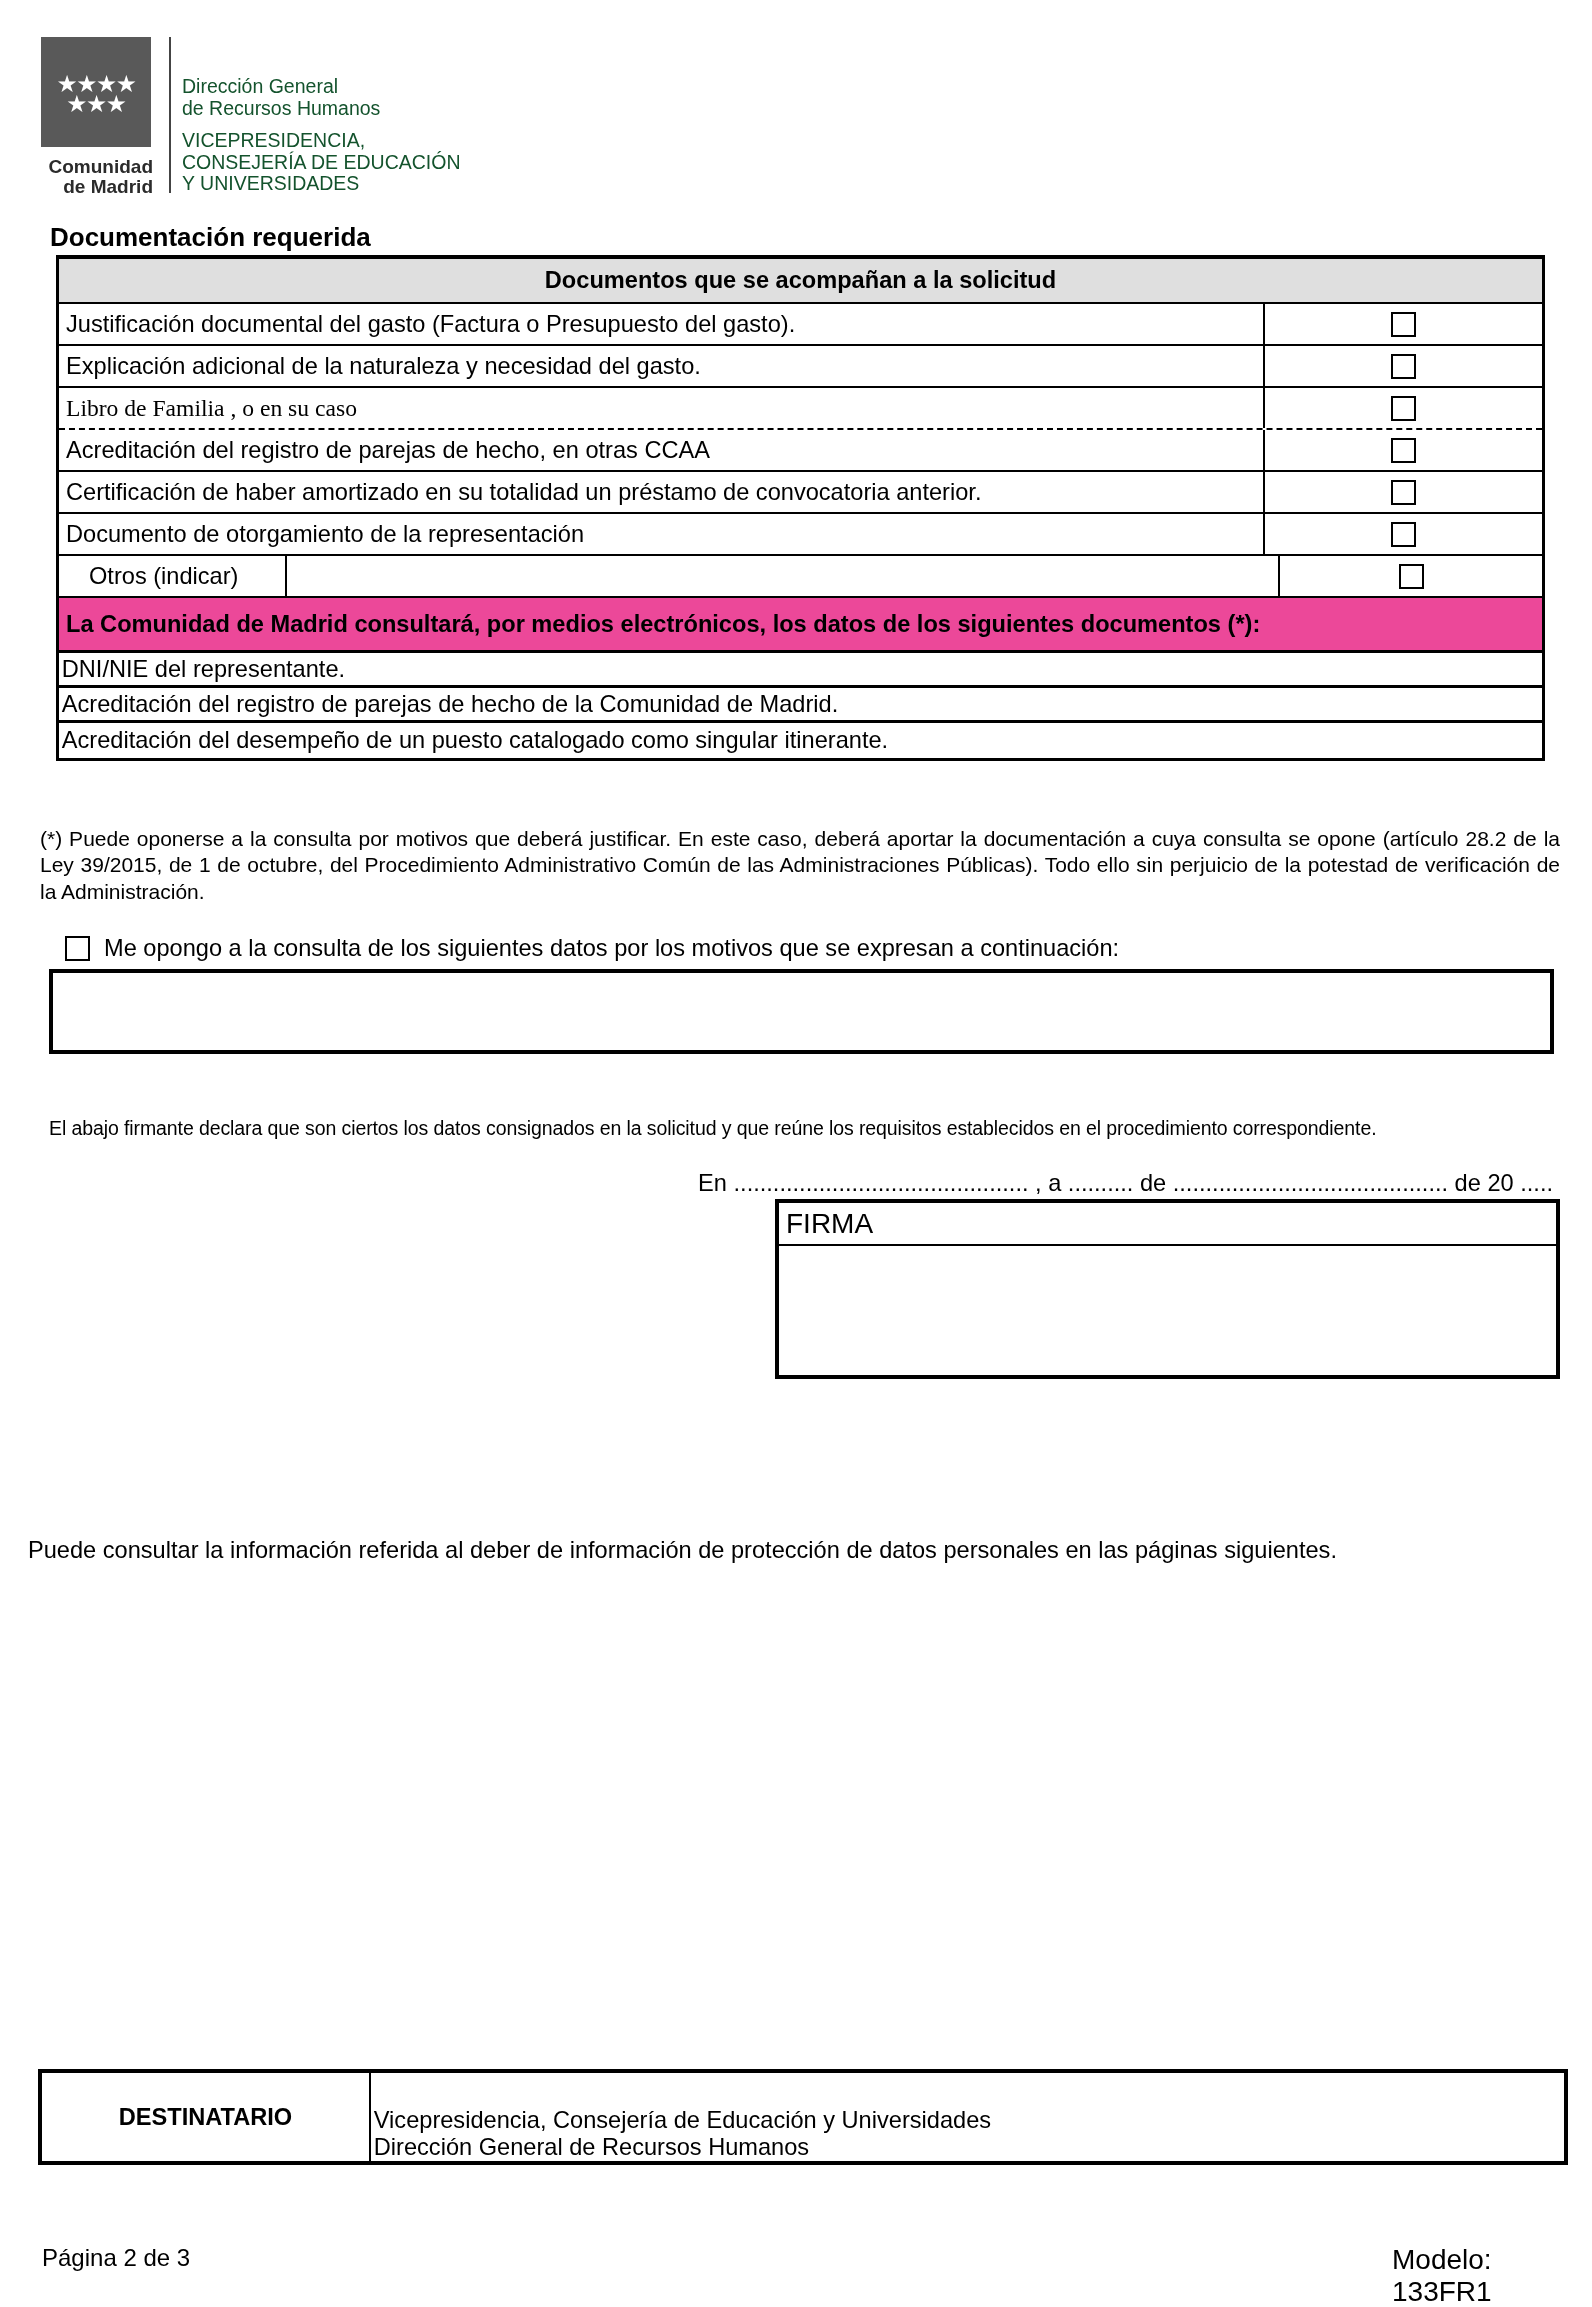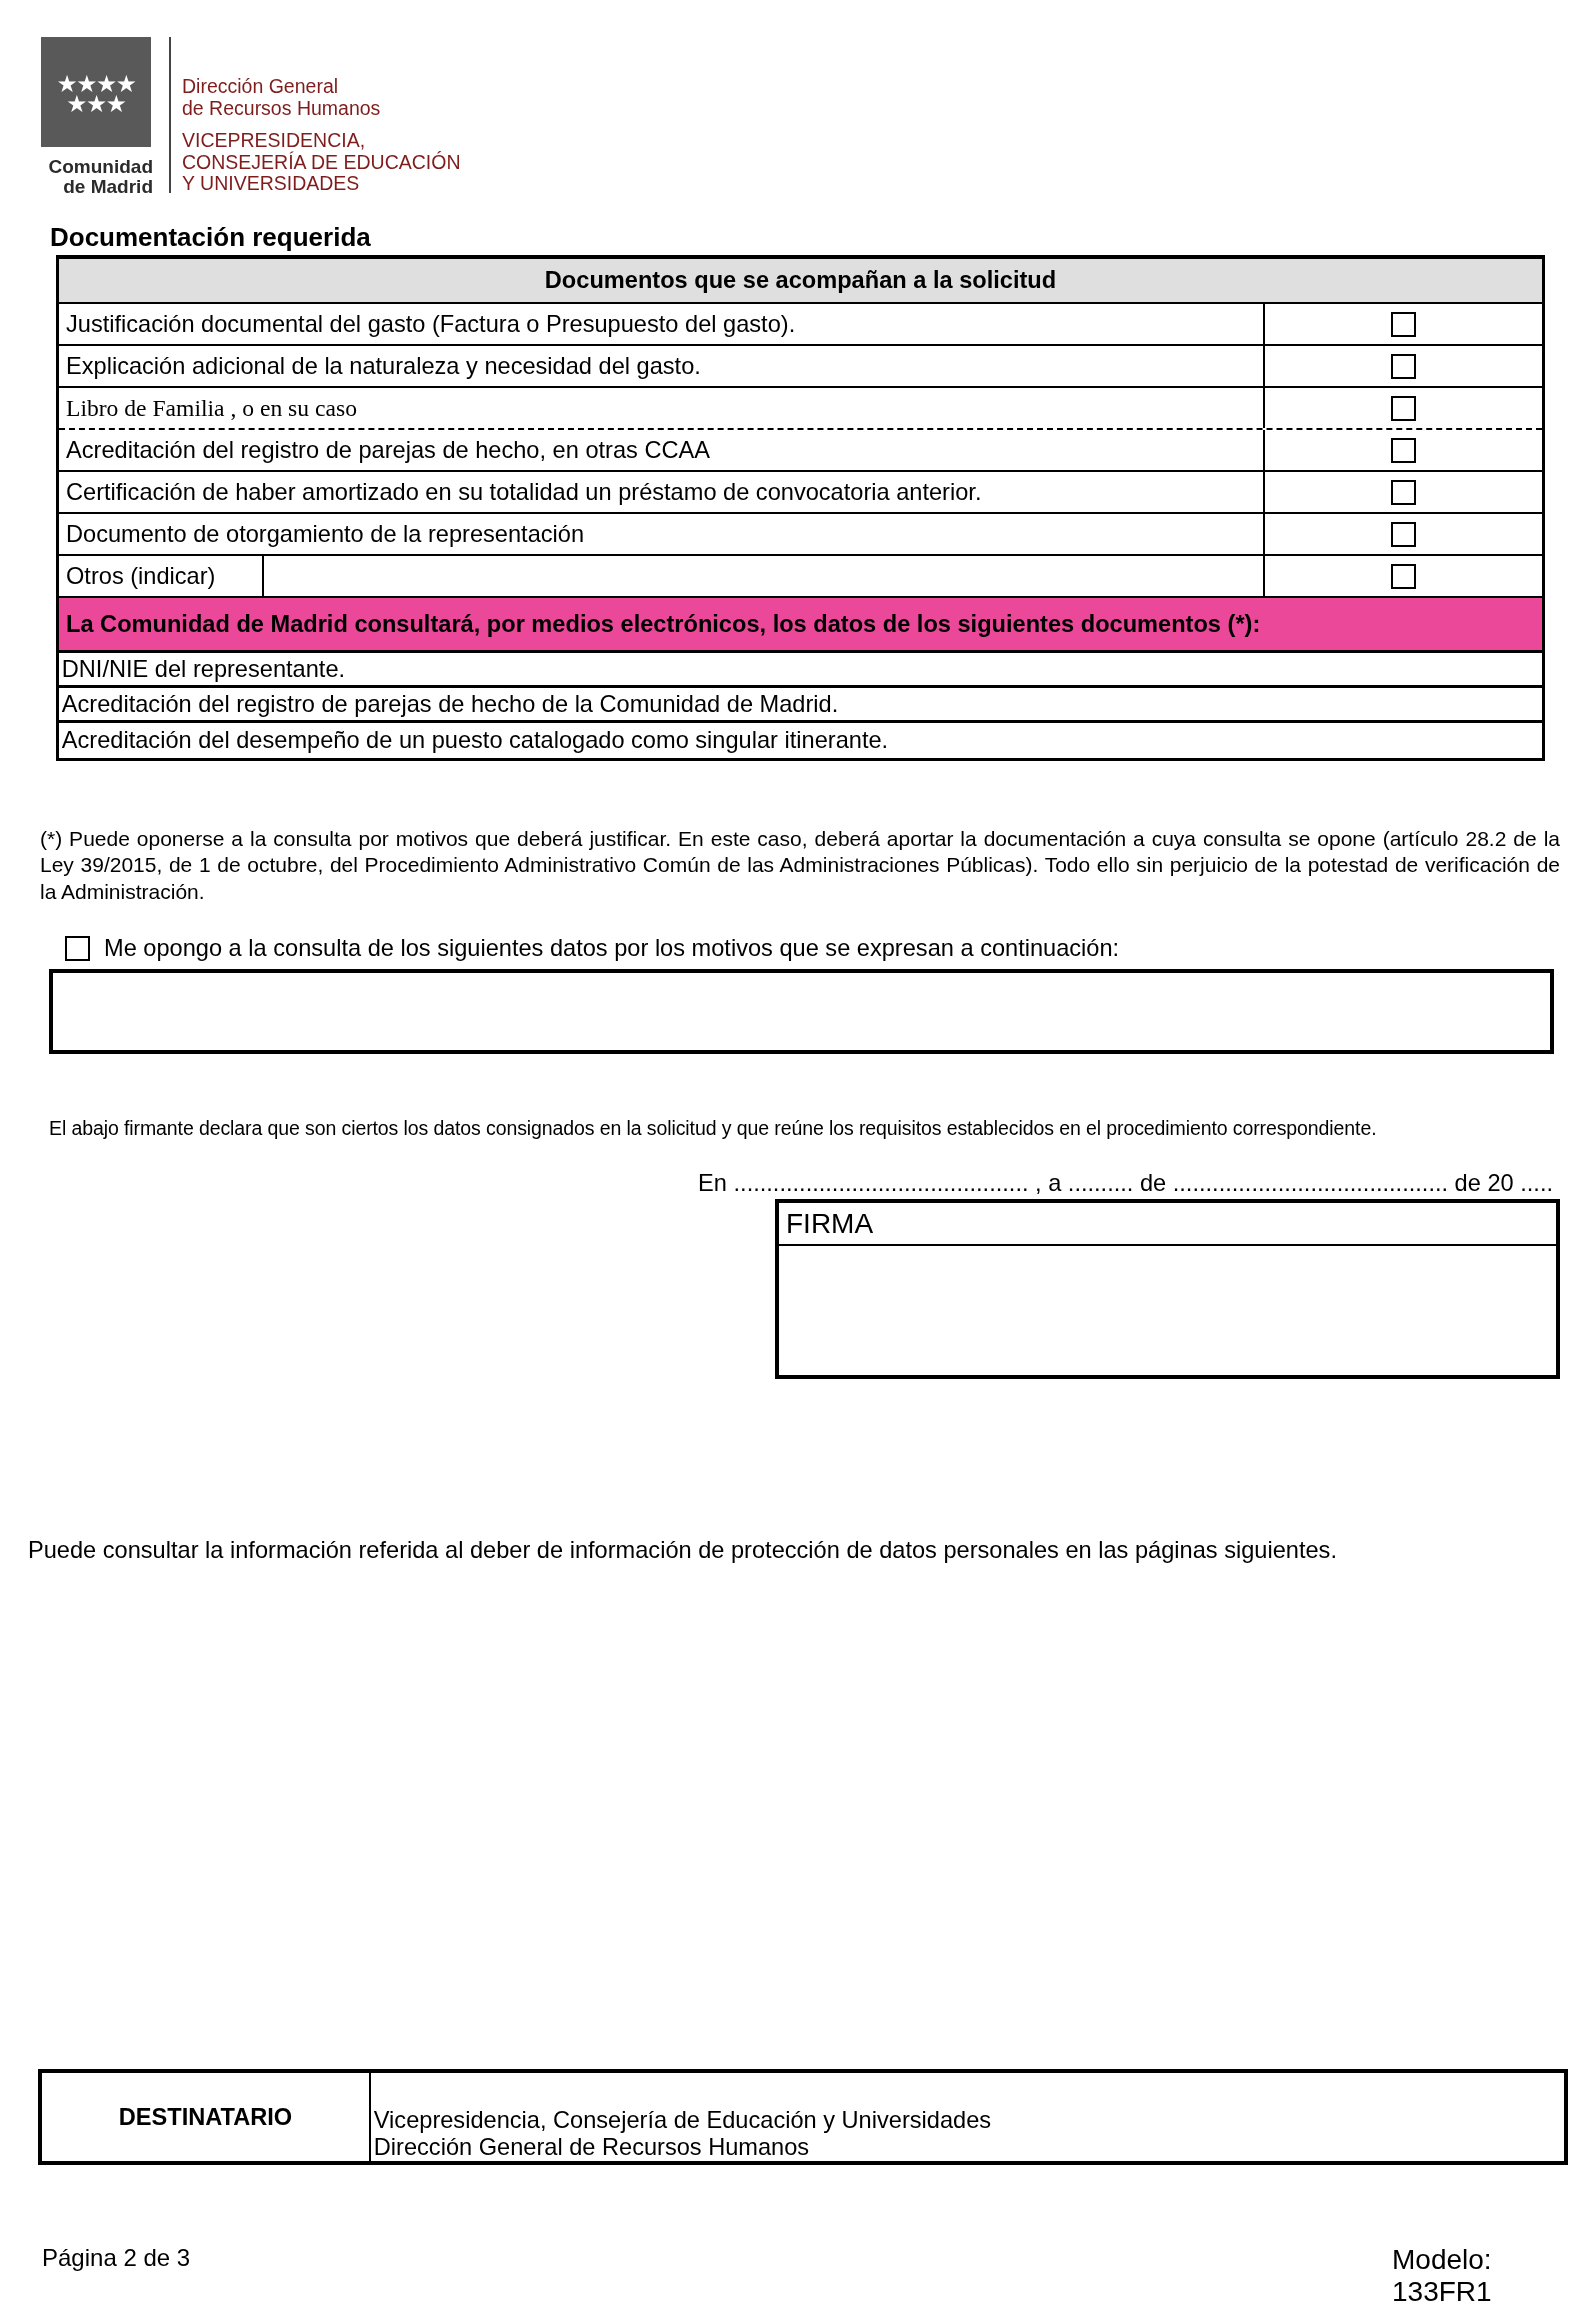--- a/index.html
+++ b/index.html
@@ -9,21 +9,21 @@
 
   
   .logo-box { left: 41px; top: 37px; width: 110px; height: 110px; background: #595959; }
   .stars { position: absolute; left: 0; width: 100%; text-align: center; color: #fff;
            font-size: 23.6px; line-height: 1; letter-spacing: -1.4px; }
   .stars.r1 { top: 36px; }
   .stars.r2 { top: 56px; }
   .logo-name { left: 39px; width: 114px; text-align: right; font-weight: bold;
                font-size: 19px; line-height: 19.5px; color: #2b2b2b; }
   .logo-divider { left: 169px; top: 37px; width: 2.1px; height: 156px; background: #444; }
-  .org-lines { left: 182px; font-size: 19.5px; line-height: 21.5px; color: #7f1d1d; }
+  .org-lines { left: 182px; font-size: 19.5px; line-height: 21.5px; color: #14532d; }
   .org-lines div { white-space: nowrap; }
 
   .section-title { left: 50px; top: 222px; font-size: 26px; font-weight: bold; white-space: nowrap; }
 
   
   .docs { left: 56px; top: 255px; width: 1489px; border: 4.2px solid #000; border-right-width: 3.5px;
           border-left-width: 3.5px; border-bottom-width: 3.5px; box-sizing: border-box; }
   .docs-head { height: 43px; background: #dfdfdf; border-bottom: 2.8px solid #000;
                display: flex; align-items: center; justify-content: center;
                font-weight: bold; font-size: 23.6px; }
@@ -128,21 +128,21 @@
         <div class="cbox"></div>
       </div>
   </div>
   <div class="doc-row">
     <div class="doc-label">Documento de otorgamiento de la representación</div>
     <div class="doc-check">
         <div class="cbox"></div>
       </div>
   </div>
   <div class="doc-row">
-    <div class="doc-label" style="padding-left:0;">
+    <div class="doc-label" style="padding-left:8px;margin-left:15px;">
       <div class="otros-label" style="padding-left:7px;">Otros (indicar)</div>
       <input class="otros-input" type="text" value="" style="">
     </div>
     <div class="doc-check">
         <div class="cbox"></div>
       </div>
   </div>
 
   <div class="consulta-head">La Comunidad de Madrid consultará, por medios electrónicos, los datos de los siguientes documentos (*):</div>
   <div class="consulta-row">DNI/NIE del representante.</div>

